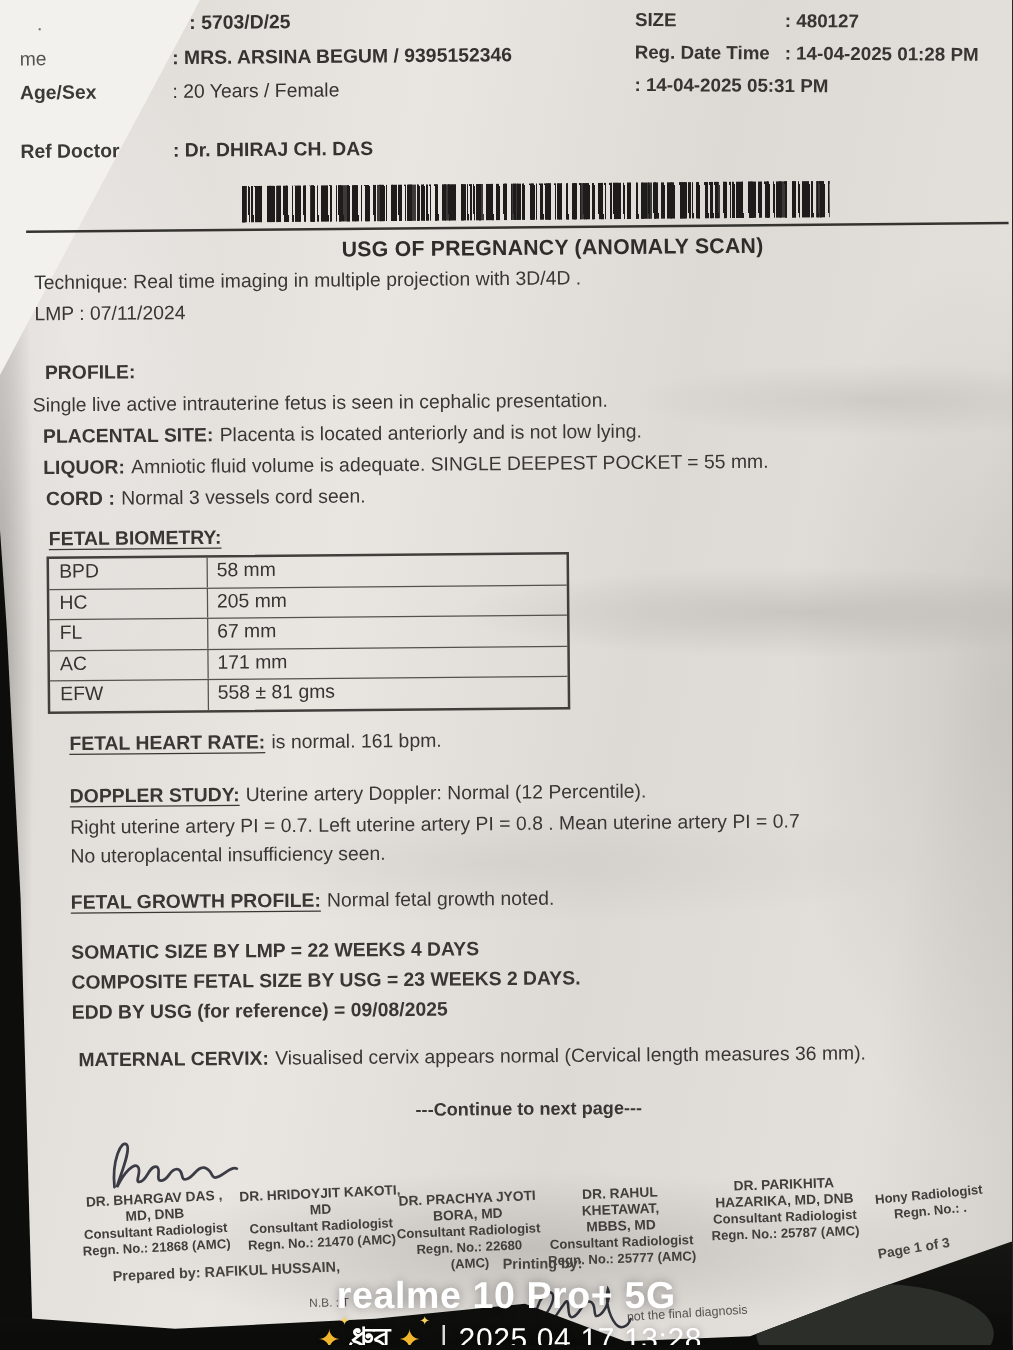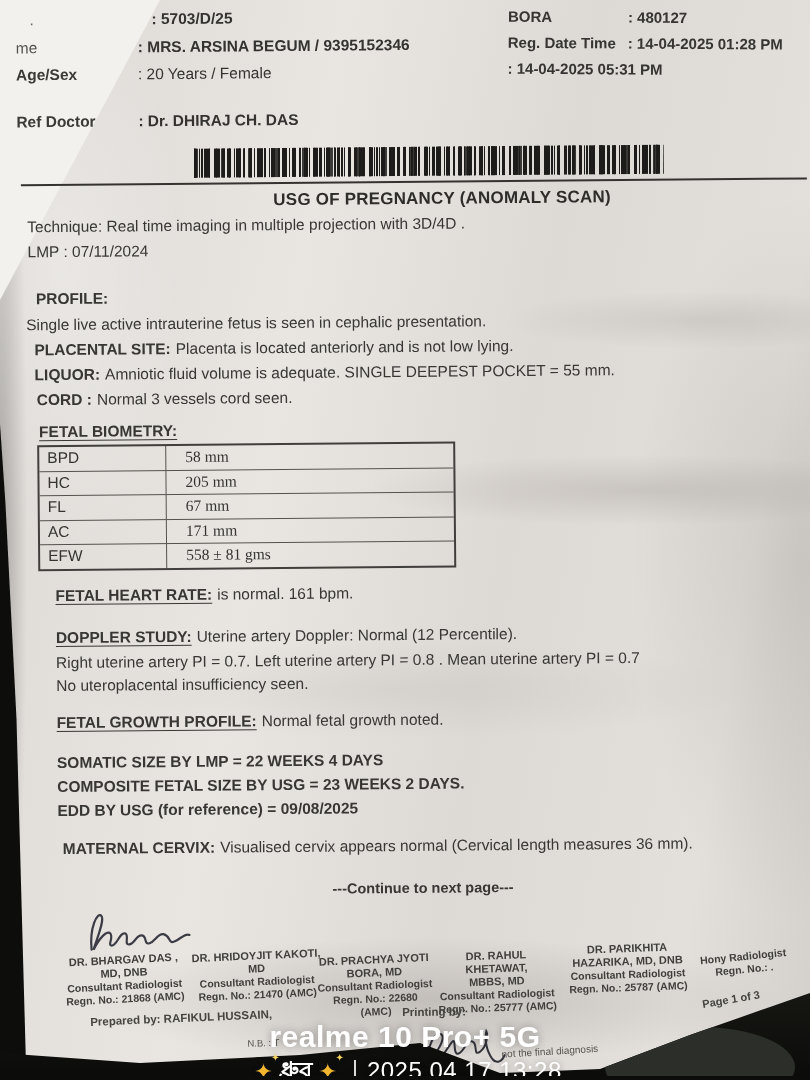--- a/index.html
+++ b/index.html
@@ -36,21 +36,21 @@
       repeating-linear-gradient(90deg,#1d1c1a 0 3px,transparent 3px 11px),
       repeating-linear-gradient(90deg,#1d1c1a 0 1px,transparent 1px 5px),
       repeating-linear-gradient(90deg,rgba(29,28,26,0.85) 0 4px,transparent 4px 27px);}
   .rule{left:24px;top:181px;width:786px;height:2px;background:#34332f;}
   .title{left:0;right:0;top:189px;text-align:center;font-weight:bold;font-size:17px;
          transform:translateX(40px);color:#2e2d2a;letter-spacing:0.2px;}
   .bio-table{left:38px;top:442px;width:414px;border:2px solid #413f3c;}
   .bio-row{display:flex;height:23.5px;border-bottom:1.5px solid #54524e;font-size:15.5px;color:#353431;}
   .bio-row:last-child{border-bottom:none;}
   .bio-c1{width:127px;flex:0 0 127px;border-right:1.5px solid #54524e;padding:2px 0 0 8px;box-sizing:border-box;}
-  .bio-c2{padding:2px 0 0 19px;font-family:Liberation Serif, serif;}
+  .bio-c2{padding:2px 0 0 7px;}
   .doc{position:absolute;font-size:11px;font-weight:bold;color:#403f3b;text-align:center;line-height:13px;}
   .doc .sm{font-size:10.5px;font-weight:bold;}
   .sig{position:absolute;}
   .edge-left{position:absolute;left:0;top:424px;width:30px;height:656px;background:#0d0e0b;
       clip-path:polygon(0 0,18% 12%,55% 45%,88% 100%,0 100%);}
   .edge-bottom{position:absolute;left:0;top:985px;width:810px;height:95px;
       background:linear-gradient(#171814,#0b0c09);
       clip-path:polygon(0 68px,140px 78px,300px 70px,420px 58px,500px 88px,600px 84px,690px 50px,770px 22px,810px 8px,810px 95px,0 95px);}
   .edge-bottom .blob{position:absolute;right:15px;top:42px;width:190px;height:80px;background:#2c2f29;border-radius:50%;}
   .wm1{position:absolute;left:0;right:0;top:1020px;text-align:center;color:#ffffff;
@@ -82,21 +82,21 @@
     </div>
     <div class="abs hrow" style="top:63px;">
       <span class="hlbl">Age/Sex</span><span class="hval" style="font-weight:normal;">: 20 Years / Female</span>
     </div>
     <div class="abs hrow" style="top:110px;">
       <span class="hlbl">Ref Doctor</span><span class="hval">: Dr. DHIRAJ CH. DAS</span>
     </div>
 
     <div class="abs rblock">
       <div class="rrow">
-        <span class="rlbl">BORA</span>
+        <span class="rlbl">SIZE</span>
         <span class="rval">: 480127</span>
       </div>
       <div class="rrow">
         <span class="rlbl">Reg. Date Time</span>
         <span class="rval">: 14-04-2025 01:28 PM</span>
       </div>
       <div class="rrow">
         <span class="rval">: 14-04-2025 05:31 PM</span>
       </div>
     </div>

